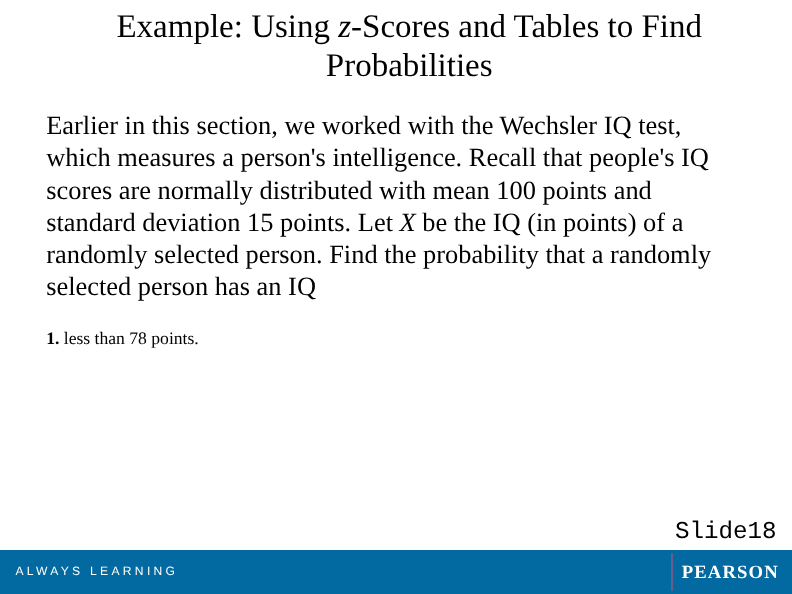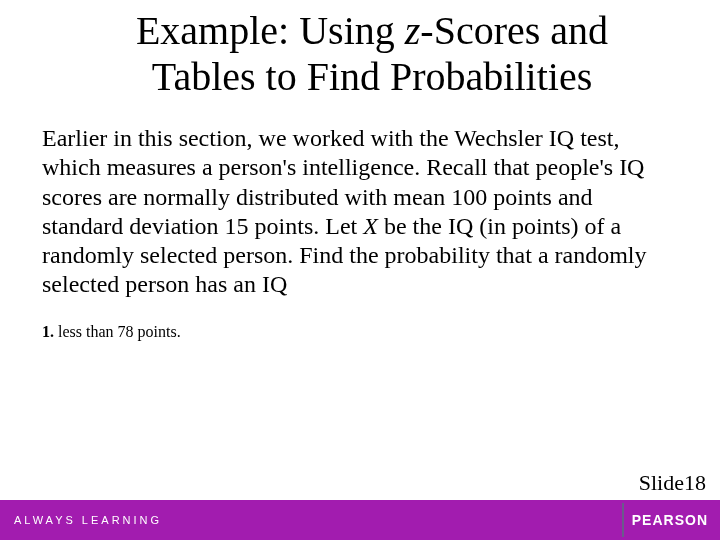--- a/index.html
+++ b/index.html
@@ -12,21 +12,21 @@
     position: relative;
     overflow: hidden;
   }
   .slide {
     width: 100%;
     height: 100%;
     display: flex;
     flex-direction: column;
   }
   .title {
-    font-size: 40px;
+    font-size: 30px;
     text-align: center;
     padding: 8px 60px 6px 84px;
     line-height: 1.15;
     font-weight: 400;
   }
   .title .z { font-style: italic; }
   .body {
     padding: 18px 42px 0 42px;
     font-size: 24px;
     line-height: 1.22;
@@ -39,21 +39,21 @@
   .item {
     margin-top: 22px;
     line-height: 1.2;
   }
   .item .num { font-weight: 700; }
   .footer {
     position: absolute;
     left: 0;
     right: 0;
     bottom: 0;
-    background: #a21caf;
+    background: #0369a1;
     height: 40px;
     display: flex;
     align-items: center;
     padding: 0 12px 0 14px;
   }
   .always {
     color: #fff;
     font-family: Arial, Helvetica, sans-serif;
     font-size: 11px;
     letter-spacing: 3px;
@@ -73,33 +73,33 @@
     align-items: center;
     gap: 8px;
   }
   .pearson-bar {
     width: 2px;
     height: 34px;
     background: #6a5b8b;
   }
   .pearson {
     color: #fff;
-    font-family: Liberation Sans, sans-serif;
+    font-family: Liberation Serif, serif;
     font-weight: 700;
-    font-size: 14px;
+    font-size: 17px;
     letter-spacing: 1px;
   }
   .slidenum {
     position: absolute;
     right: 10px;
     bottom: 42px;
     height: 30px;
     background: #fff;
     font-size: 22px;
-    font-family: Liberation Serif, serif;
+    font-family: Liberation Mono, monospace;
     display: flex;
     align-items: center;
     padding: 0 4px;
   }
 </style>
 </head>
 <body>
 
 <div class="slide">
 

